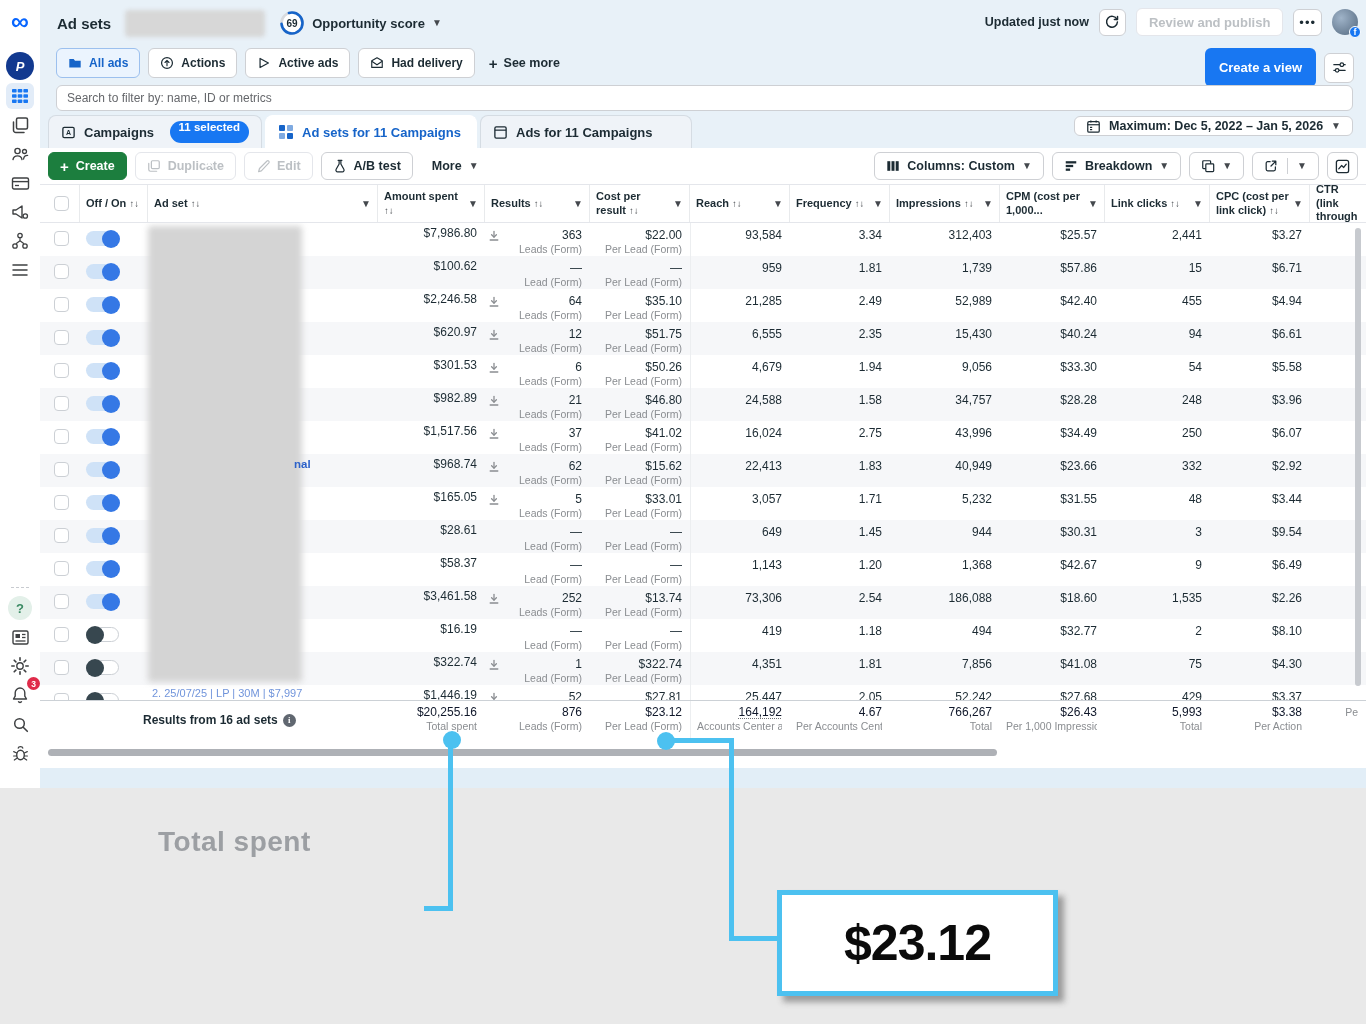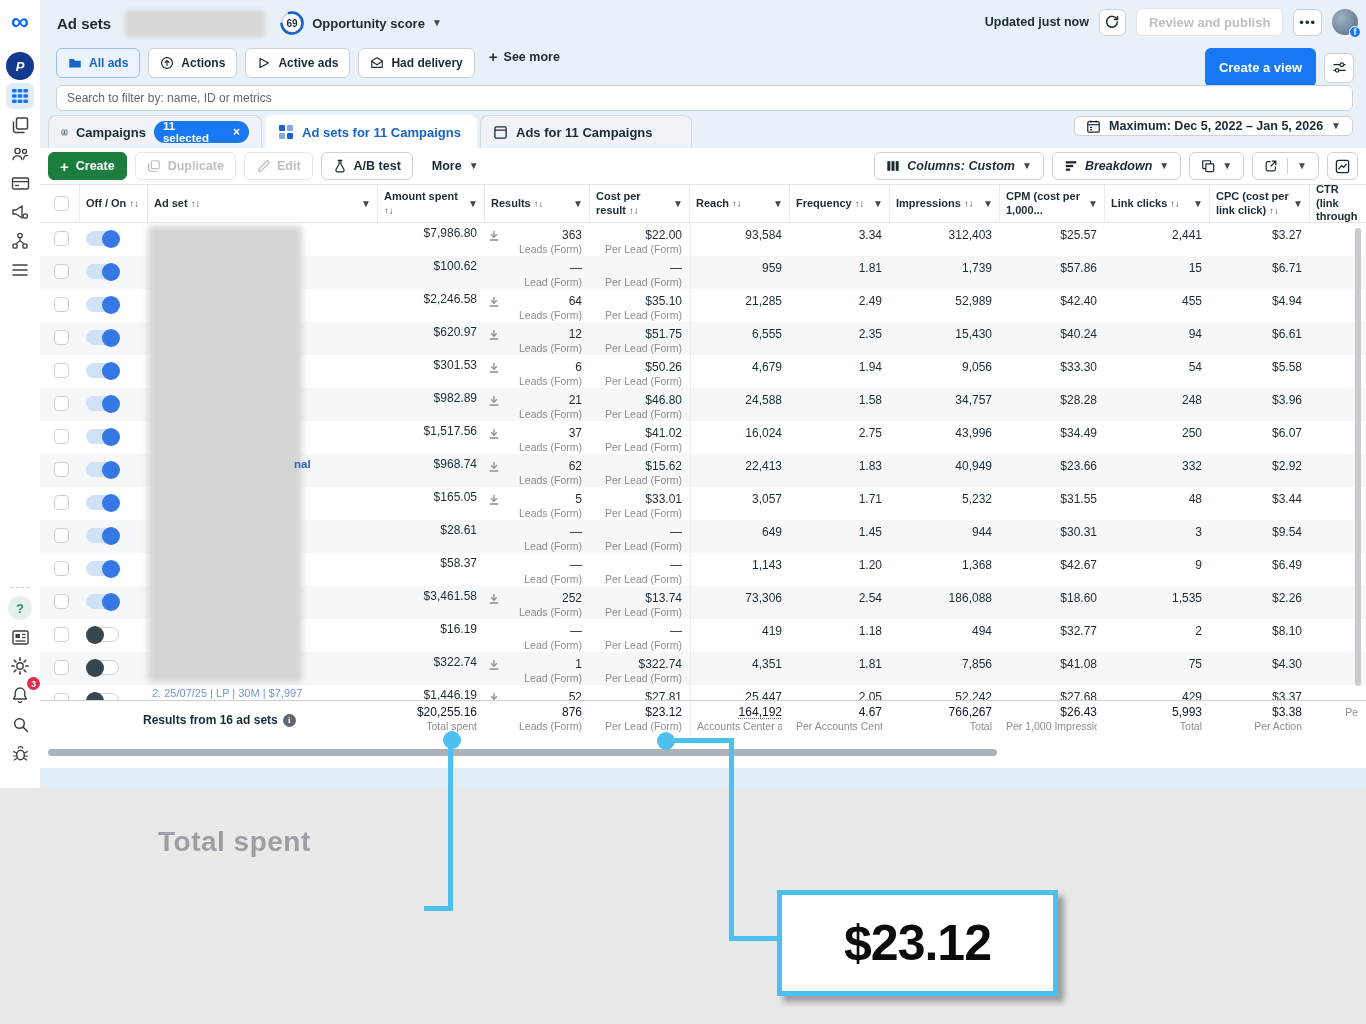--- a/index.html
+++ b/index.html
@@ -37,52 +37,52 @@
   .updated-txt{font-size:12.5px;font-weight:bold;color:#1c2b33;}
   .iconbtn{height:27px;min-width:27px;background:#fff;border:1px solid #ced0d4;border-radius:6px;
     display:flex;align-items:center;justify-content:center;padding:0 5px;color:#1c2b33;}
   .btn-review{height:28px;background:#fff;border:1px solid #e4e6eb;border-radius:6px;padding:0 12px;
     font-size:13px;font-weight:bold;color:#bcc0c4;display:flex;align-items:center;}
   .avatar{width:26px;height:26px;border-radius:50%;position:relative;
     background:radial-gradient(circle at 35% 35%,#9fb3c8,#53687e);}
   .fb-badge{position:absolute;right:-3px;bottom:-3px;width:12px;height:12px;border-radius:50%;background:#1877f2;
     color:#fff;font-size:9px;font-weight:bold;display:flex;align-items:center;justify-content:center;border:1px solid #fff;}
   
-  .frow{position:absolute;left:56px;top:48px;display:flex;gap:8px;align-items:flex-start;z-index:3;}
+  .frow{position:absolute;left:56px;top:48px;display:flex;gap:8px;align-items:center;z-index:3;}
   .pill{height:30px;border:1px solid #ced0d4;background:#fff;border-radius:6px;display:flex;align-items:center;
     gap:7px;padding:0 11px;font-size:12px;font-weight:bold;color:#1c2b33;}
   .pill.active{background:#ebf4fe;border-color:#9cc0ee;color:#1664c9;}
   .seemore{display:flex;align-items:center;gap:6px;font-size:12.5px;font-weight:bold;color:#1c2b33;margin-left:6px;}
   .frow-right{position:absolute;right:12px;top:48px;display:flex;gap:8px;align-items:center;z-index:3;}
   .btn-primary{height:39px;background:#1877f2;color:#fff;border-radius:6px;padding:0 14px;font-size:13px;
     font-weight:bold;display:flex;align-items:center;border:none;}
   
   .search{position:absolute;left:56px;top:85px;width:1297px;height:26px;z-index:3;}
   .search input{width:100%;height:100%;border:1px solid #ced0d4;border-radius:6px;padding:0 10px;font-size:12px;
     font-family:"Liberation Sans",sans-serif;color:#1c2b33;background:#fff;}
   .search input::placeholder{color:#65676b;}
   
   .tabs{position:absolute;left:48px;top:115px;display:flex;gap:3px;align-items:flex-end;z-index:3;}
   .tab{height:33px;border-radius:8px 8px 0 0;display:flex;align-items:center;gap:8px;padding:0 12px;
     font-size:13px;font-weight:bold;color:#1c2b33;background:#eff3f8;border:1px solid #d5dce3;border-bottom:none;}
   .tab.active{background:#fff;color:#1664c9;border-color:#fff;width:212px;}
   .tab.t1{width:214px;}
   .tab.t3{width:212px;}
   .sel-badge{margin-left:auto;background:#1877f2;color:#fff;border-radius:13px;height:22px;display:flex;
-    align-items:center;gap:24px;padding:0 9px;font-size:11.5px;font-weight:bold;}
+    align-items:center;gap:24px;padding:0 9px;font-size:11.5px;font-weight:bold;flex-direction:column;}
   .sel-badge .x{font-size:12px;}
   .datebtn{position:absolute;right:13px;top:116px;height:20px;background:#fff;border:1px solid #ced0d4;
     border-radius:6px;display:flex;align-items:center;gap:8px;padding:0 11px;font-size:12.5px;font-weight:bold;
     color:#1c2b33;z-index:3;}
   
   .content{position:absolute;left:40px;top:148px;width:1326px;height:620px;background:#fff;z-index:2;}
   .toolbar{position:absolute;left:0;top:0;width:100%;height:37px;border-bottom:1px solid #e4e6eb;
     display:flex;align-items:center;padding:0 8px;}
   .tl{display:flex;gap:8px;align-items:center;}
-  .tr{margin-left:auto;display:flex;gap:8px;align-items:center;font-style:italic;}
+  .tr{margin-left:auto;display:flex;gap:8px;align-items:center;}
   .btn{height:28px;border:1px solid #ced0d4;background:#fff;border-radius:6px;display:flex;align-items:center;
     gap:7px;padding:0 11px;font-size:12.5px;font-weight:bold;color:#1c2b33;}
   .btn.green{background:#1c7e3e;border-color:#1c7e3e;color:#fff;}
   .btn.disabled{border-color:#e4e6eb;color:#bcc0c4;}
   .btn.flat{border:none;}
   .btn .divline{width:1px;height:16px;background:#ced0d4;margin:0 2px;}
   
   .thead{position:absolute;left:0;top:37px;width:100%;height:38px;display:flex;padding-left:8px;
     border-bottom:1px solid #e4e6eb;background:#fff;}
   .th{display:flex;align-items:center;padding:3px 6px;border-right:1px solid #e8eaec;

